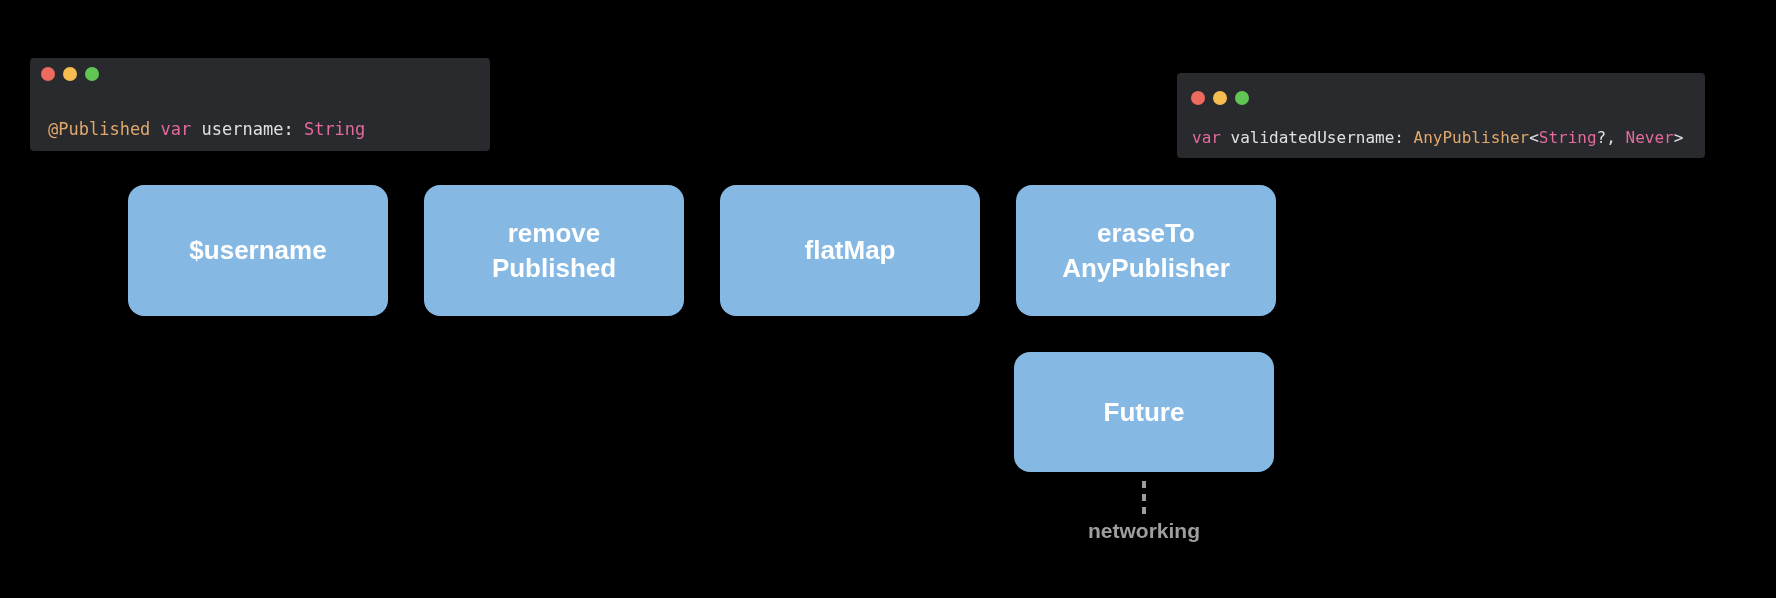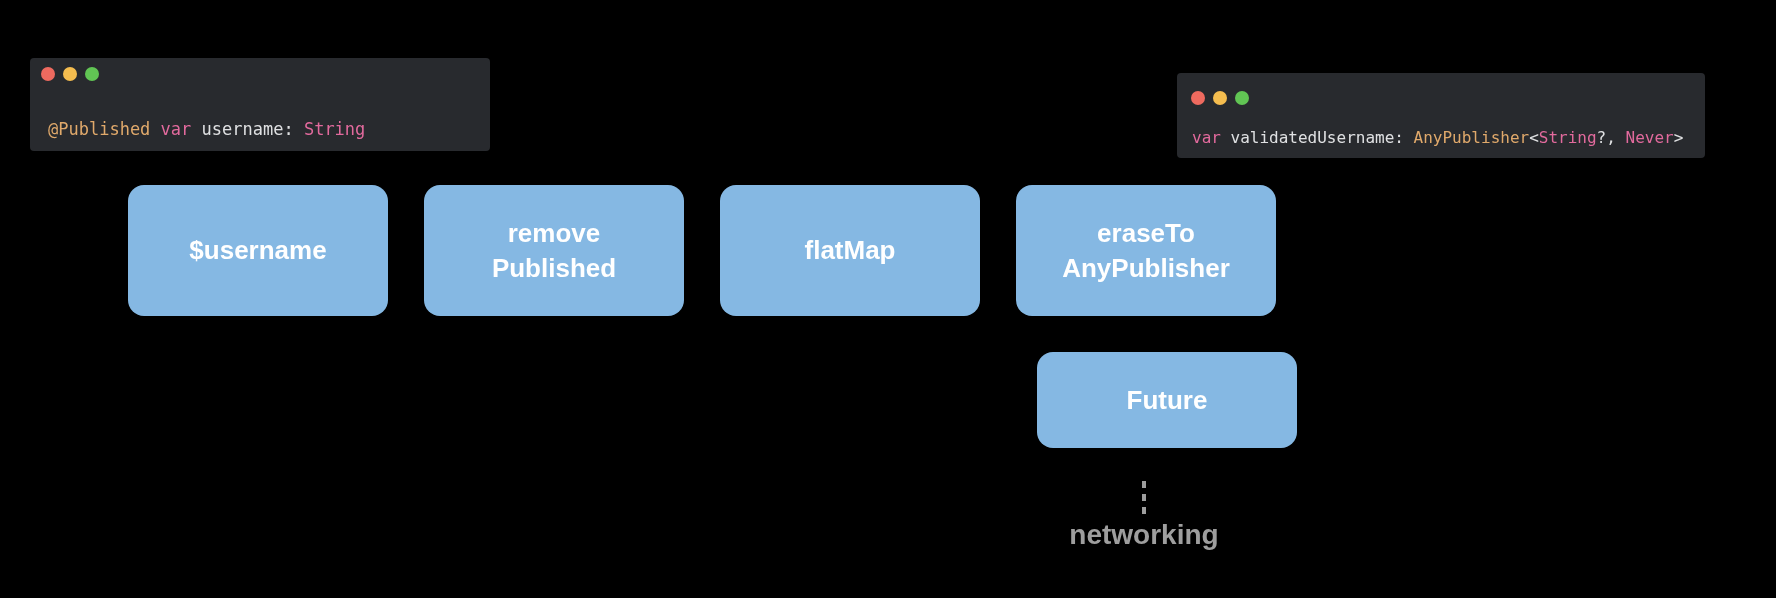--- a/index.html
+++ b/index.html
@@ -77,22 +77,21 @@
     color: #ffffff;
     font-size: 26px;
     font-weight: bold;
     line-height: 35px;
     white-space: pre-line;
   }
   .node.future {
     position: absolute;
     left: 1014px;
     top: 352px;
-    height: 96px;
-    margin-left: 23px;
+    height: 120px;
   }
 
   .dashed-connector {
     position: absolute;
     left: 1142px;
     top: 481px;
     width: 4px;
     height: 37px;
     background: repeating-linear-gradient(
       to bottom,
@@ -102,21 +101,21 @@
       transparent 13px
     );
   }
   .networking-label {
     position: absolute;
     left: 1014px;
     top: 519px;
     width: 260px;
     text-align: center;
     color: var(--muted-gray, #9e9e9e);
-    font-size: 28px;
+    font-size: 21px;
     font-weight: bold;
   }
 </style>
 </head>
 <body>
 
 <div class="canvas">
 
   <section class="code-window left">
     <div class="traffic-lights">

